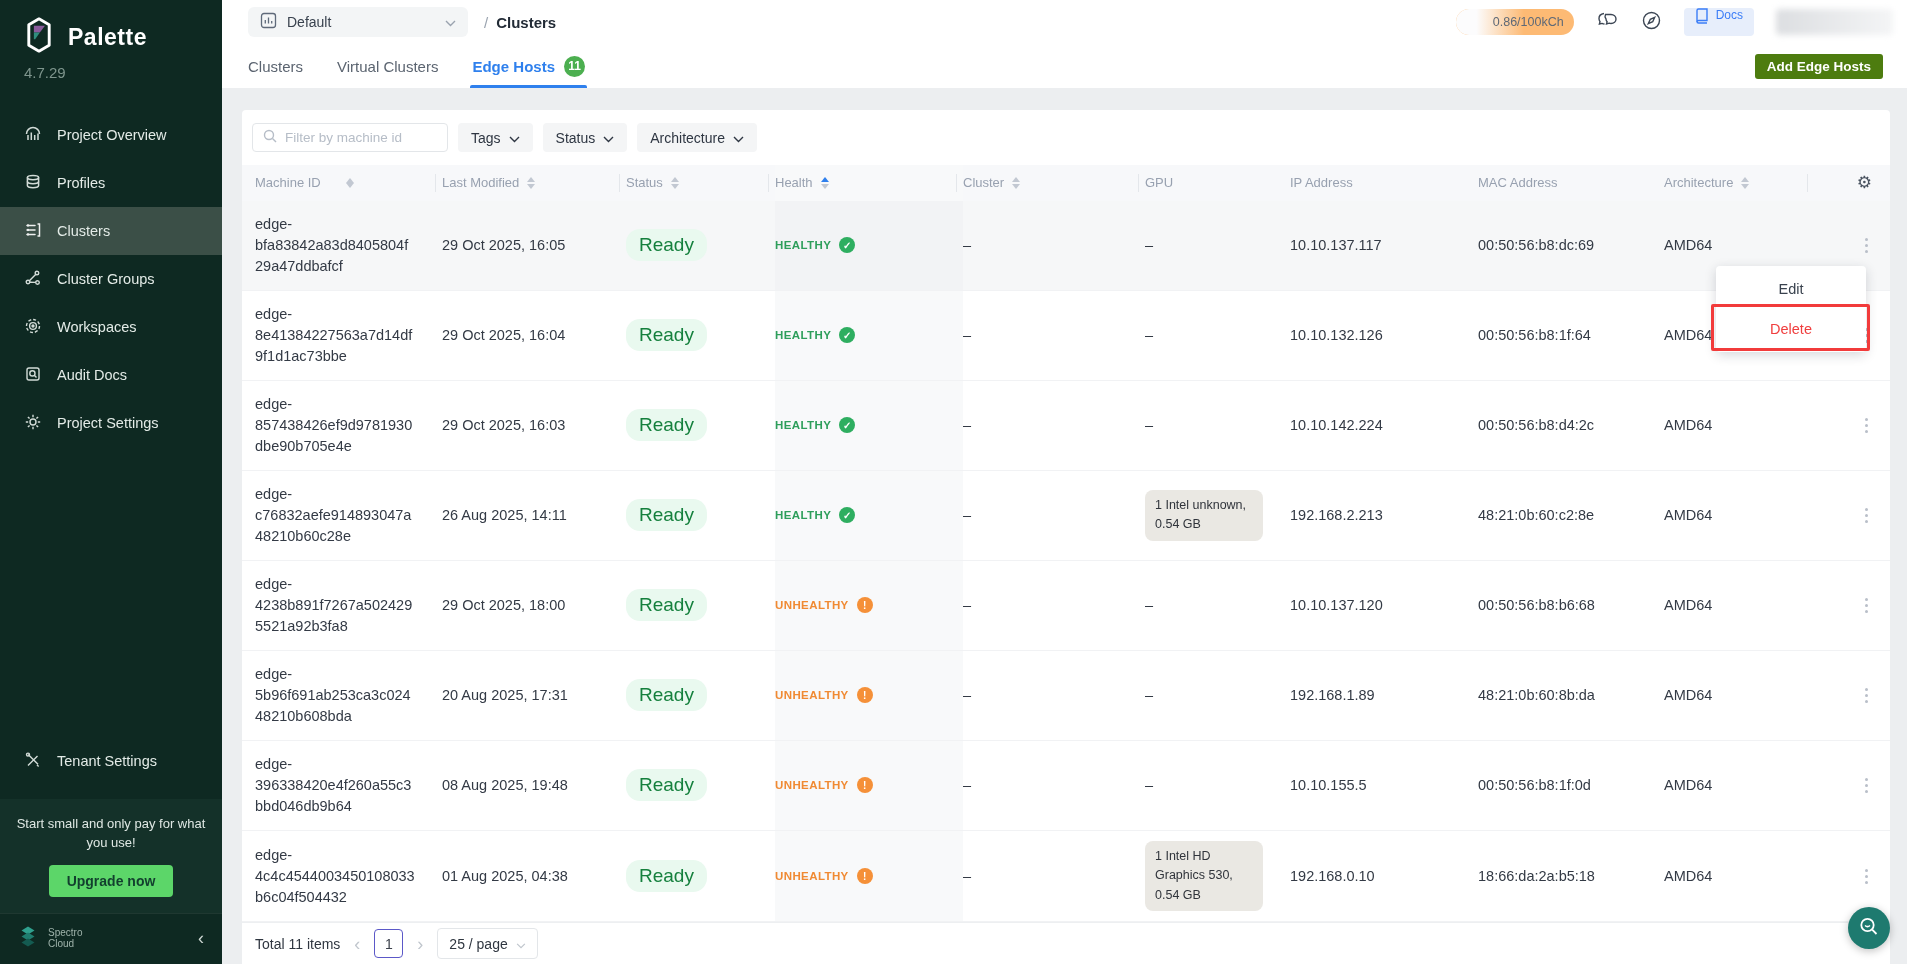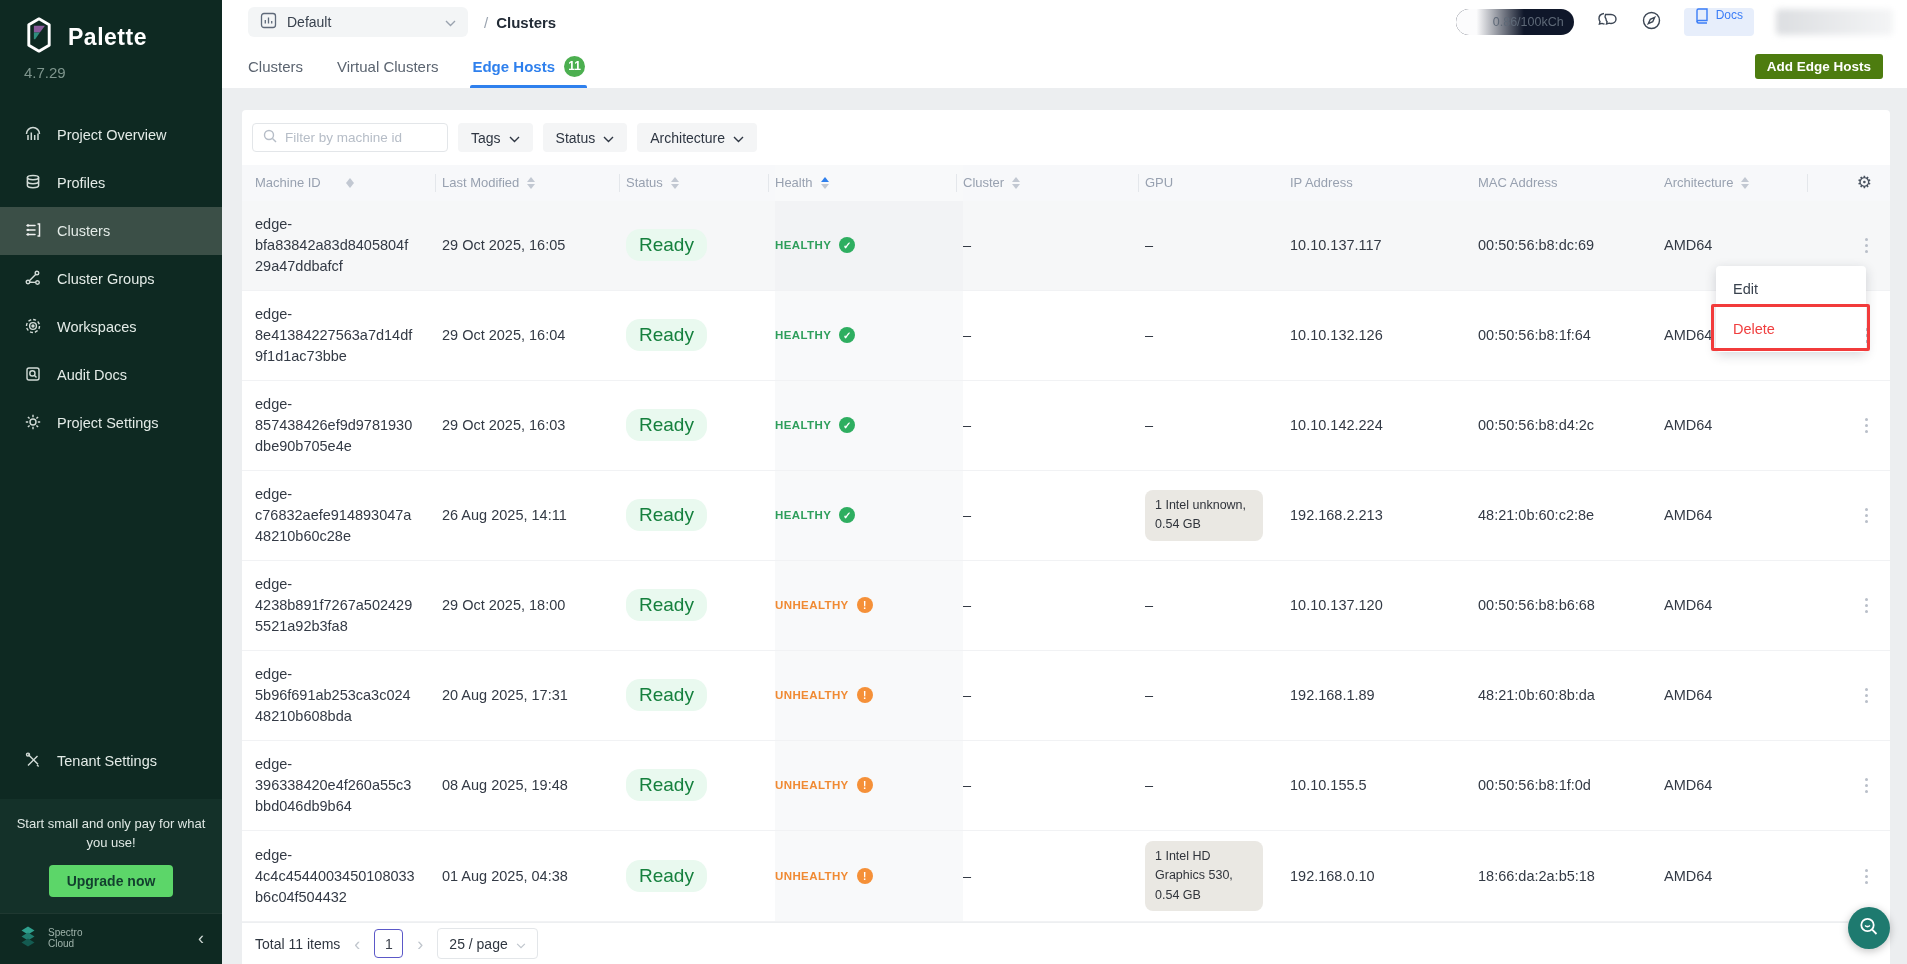--- a/index.html
+++ b/index.html
@@ -25,21 +25,21 @@
 
   
   .main { flex:1; display:flex; flex-direction:column; min-width:0; }
   .topbar { height:44px; background:#fff; display:flex; align-items:center; padding:0 14px 0 26px; }
   .proj-select { display:flex; align-items:center; gap:10px; background:#F3F5F6; border-radius:6px; height:30px; width:220px; padding:0 12px; cursor:pointer; }
   .proj-select .lbl { font-size:14px; color:#39424E; flex:1; }
   .crumb { display:flex; align-items:center; gap:8px; margin-left:16px; font-size:15px; }
   .crumb .slash { color:#9AA3AF; }
   .crumb .cur { color:#222B36; font-weight:bold; }
   .top-right { margin-left:auto; display:flex; align-items:center; gap:22px; }
-  .usage-pill { position:relative; width:118px; height:26px; border-radius:13px; background:#0f172a; overflow:hidden; display:flex; align-items:center; justify-content:flex-end; padding-right:10px; }
+  .usage-pill { position:relative; width:118px; height:26px; border-radius:13px; background:#fdba74; overflow:hidden; display:flex; align-items:center; justify-content:flex-end; padding-right:10px; }
   .usage-pill::before { content:''; position:absolute; left:0; top:0; bottom:0; width:58%; background:linear-gradient(90deg,#FCFCFD 30%,rgba(252,252,253,0)); }
   .usage-pill span { font-size:12.5px; color:#5E6977; position:relative; }
   .icon-btn { background:none; border:none; cursor:pointer; display:flex; align-items:center; }
   .docs-btn { display:flex; align-items:flex-start; gap:7px; background:#E7EEFB; border:none; border-radius:4px; height:28px; padding:0 11px; color:#3B7DF7; font-size:12px; cursor:pointer; }
   .blur-block { width:117px; height:26px; border-radius:4px; background:linear-gradient(90deg,#DCDEE1,#F4F5F6); filter:blur(3px); }
 
   .tabsbar { height:44px; background:#fff; display:flex; align-items:stretch; padding:0 24px 0 26px; }
   .tab { position:relative; display:flex; align-items:center; margin-right:34px; font-size:15px; color:#5B6470; cursor:pointer; }
   .tab.active { color:#2F80ED; font-weight:bold; }
   .tab.active::after { content:''; position:absolute; left:-2px; right:-2px; bottom:0; height:3px; background:#2F80ED; border-radius:2px 2px 0 0; }
@@ -88,21 +88,21 @@
   .kebab { display:flex; flex-direction:column; gap:3px; background:none; border:none; cursor:pointer; padding:4px; }
   .kebab i { width:3px; height:3px; border-radius:50%; background:#B9BFC9; }
 
   .pagebar { margin-top:auto; border-top:1px solid #EDEFF1; height:42px; display:flex; align-items:center; gap:14px; padding-left:13px; background:#fff; }
   .total { font-size:14px; color:#2F3640; }
   .pg-arrow { background:none; border:none; font-size:18px; color:#C0C6CD; cursor:pointer; line-height:1; }
   .pg-num { width:29px; height:29px; border:1px solid #5B58C8; border-radius:4px; background:#fff; font-size:14px; color:#3A3F4A; display:flex; align-items:center; justify-content:center; cursor:pointer; }
   .pg-size { display:flex; align-items:center; gap:8px; border:1px solid #E3E6E9; border-radius:4px; height:31px; padding:0 11px; font-size:14px; color:#2F3640; cursor:pointer; background:#fff; }
 
   
-  .ctx-menu { position:absolute; left:1716px; top:266px; width:150px; background:#fff; border-radius:4px; box-shadow:0 3px 12px rgba(25,35,50,.18); z-index:5; padding:3px 0; }
+  .ctx-menu { position:absolute; left:1716px; top:266px; width:150px; background:#fff; border-radius:4px; box-shadow:0 3px 12px rgba(25,35,50,.18); z-index:5; padding:3px 0;text-align:center; }
   .ctx-item { padding:12px 17px; font-size:14.5px; color:#39424E; cursor:pointer; }
   .ctx-item.danger { color:#F03E3E; }
   .red-box { position:absolute; left:1711px; top:304px; width:159px; height:47px; border:3px solid #F23B3B; border-radius:2px; z-index:6; pointer-events:none; }
 
   .help-fab { position:absolute; right:17px; bottom:15px; width:42px; height:42px; border-radius:50%; background:#1E7A6F; border:none; cursor:pointer; box-shadow:0 2px 8px rgba(0,0,0,.25); display:flex; align-items:center; justify-content:center; z-index:7; }
 </style>
 </head>
 <body>
 
 <div class="app">

